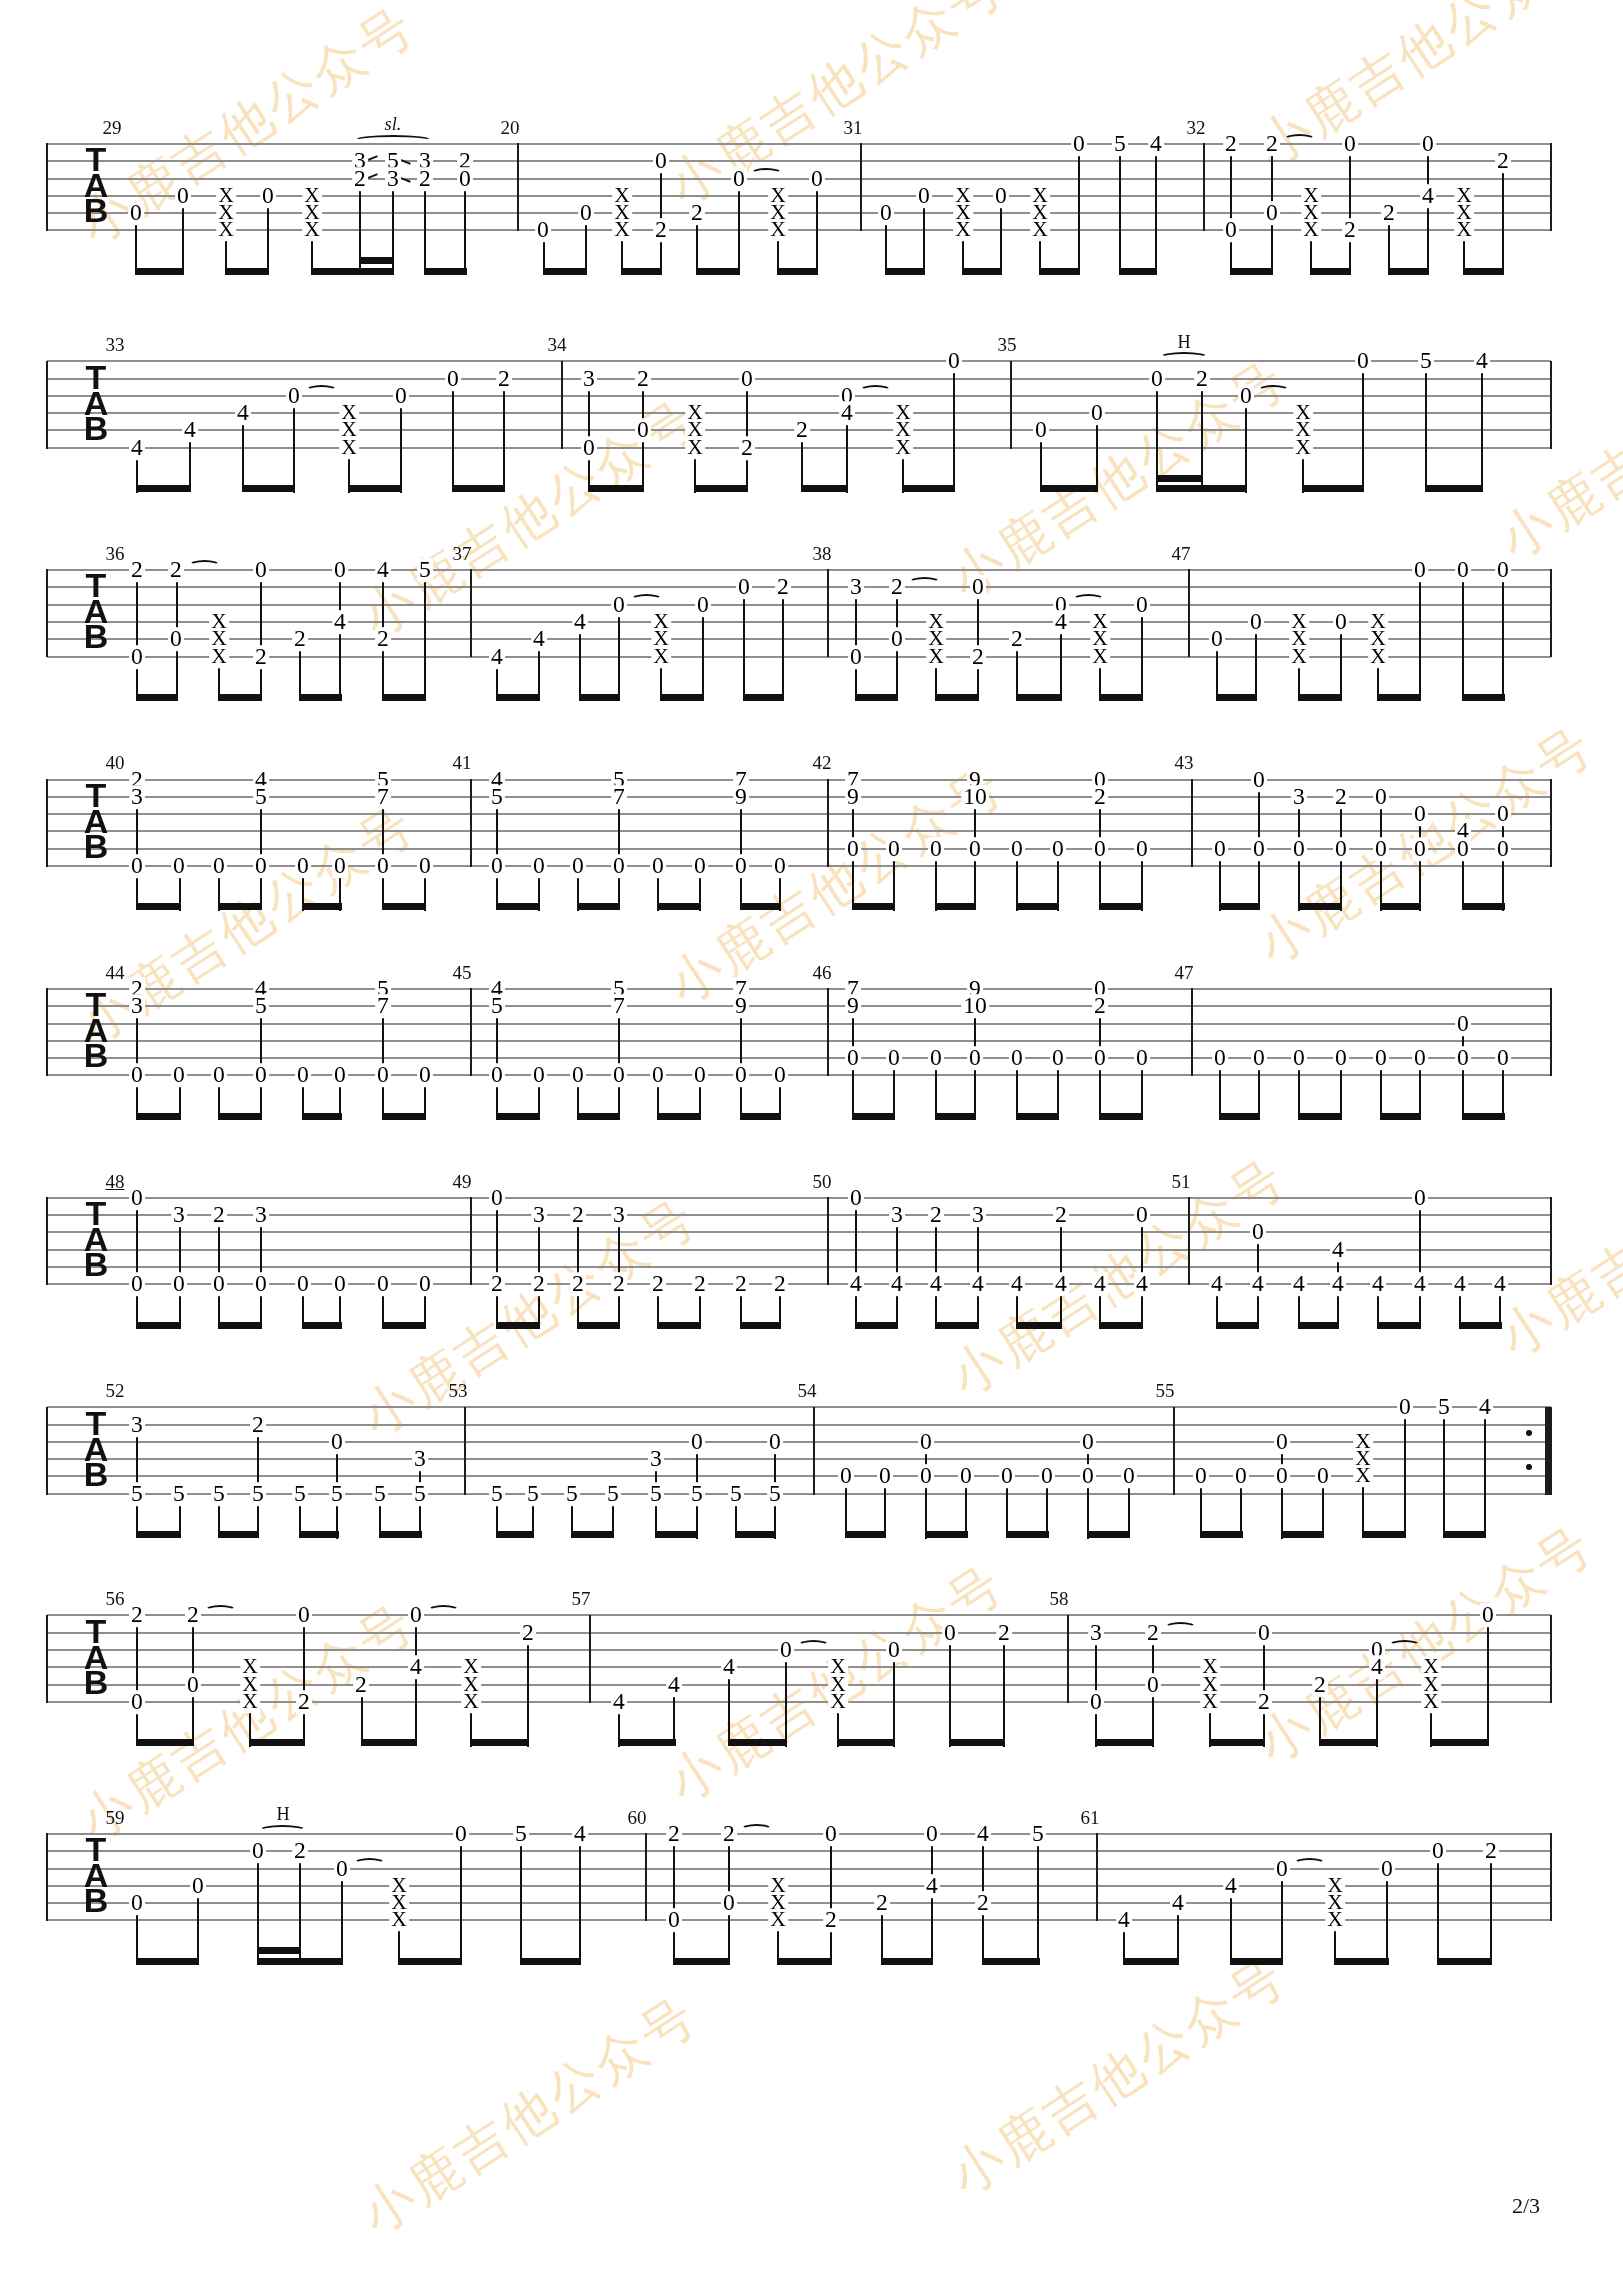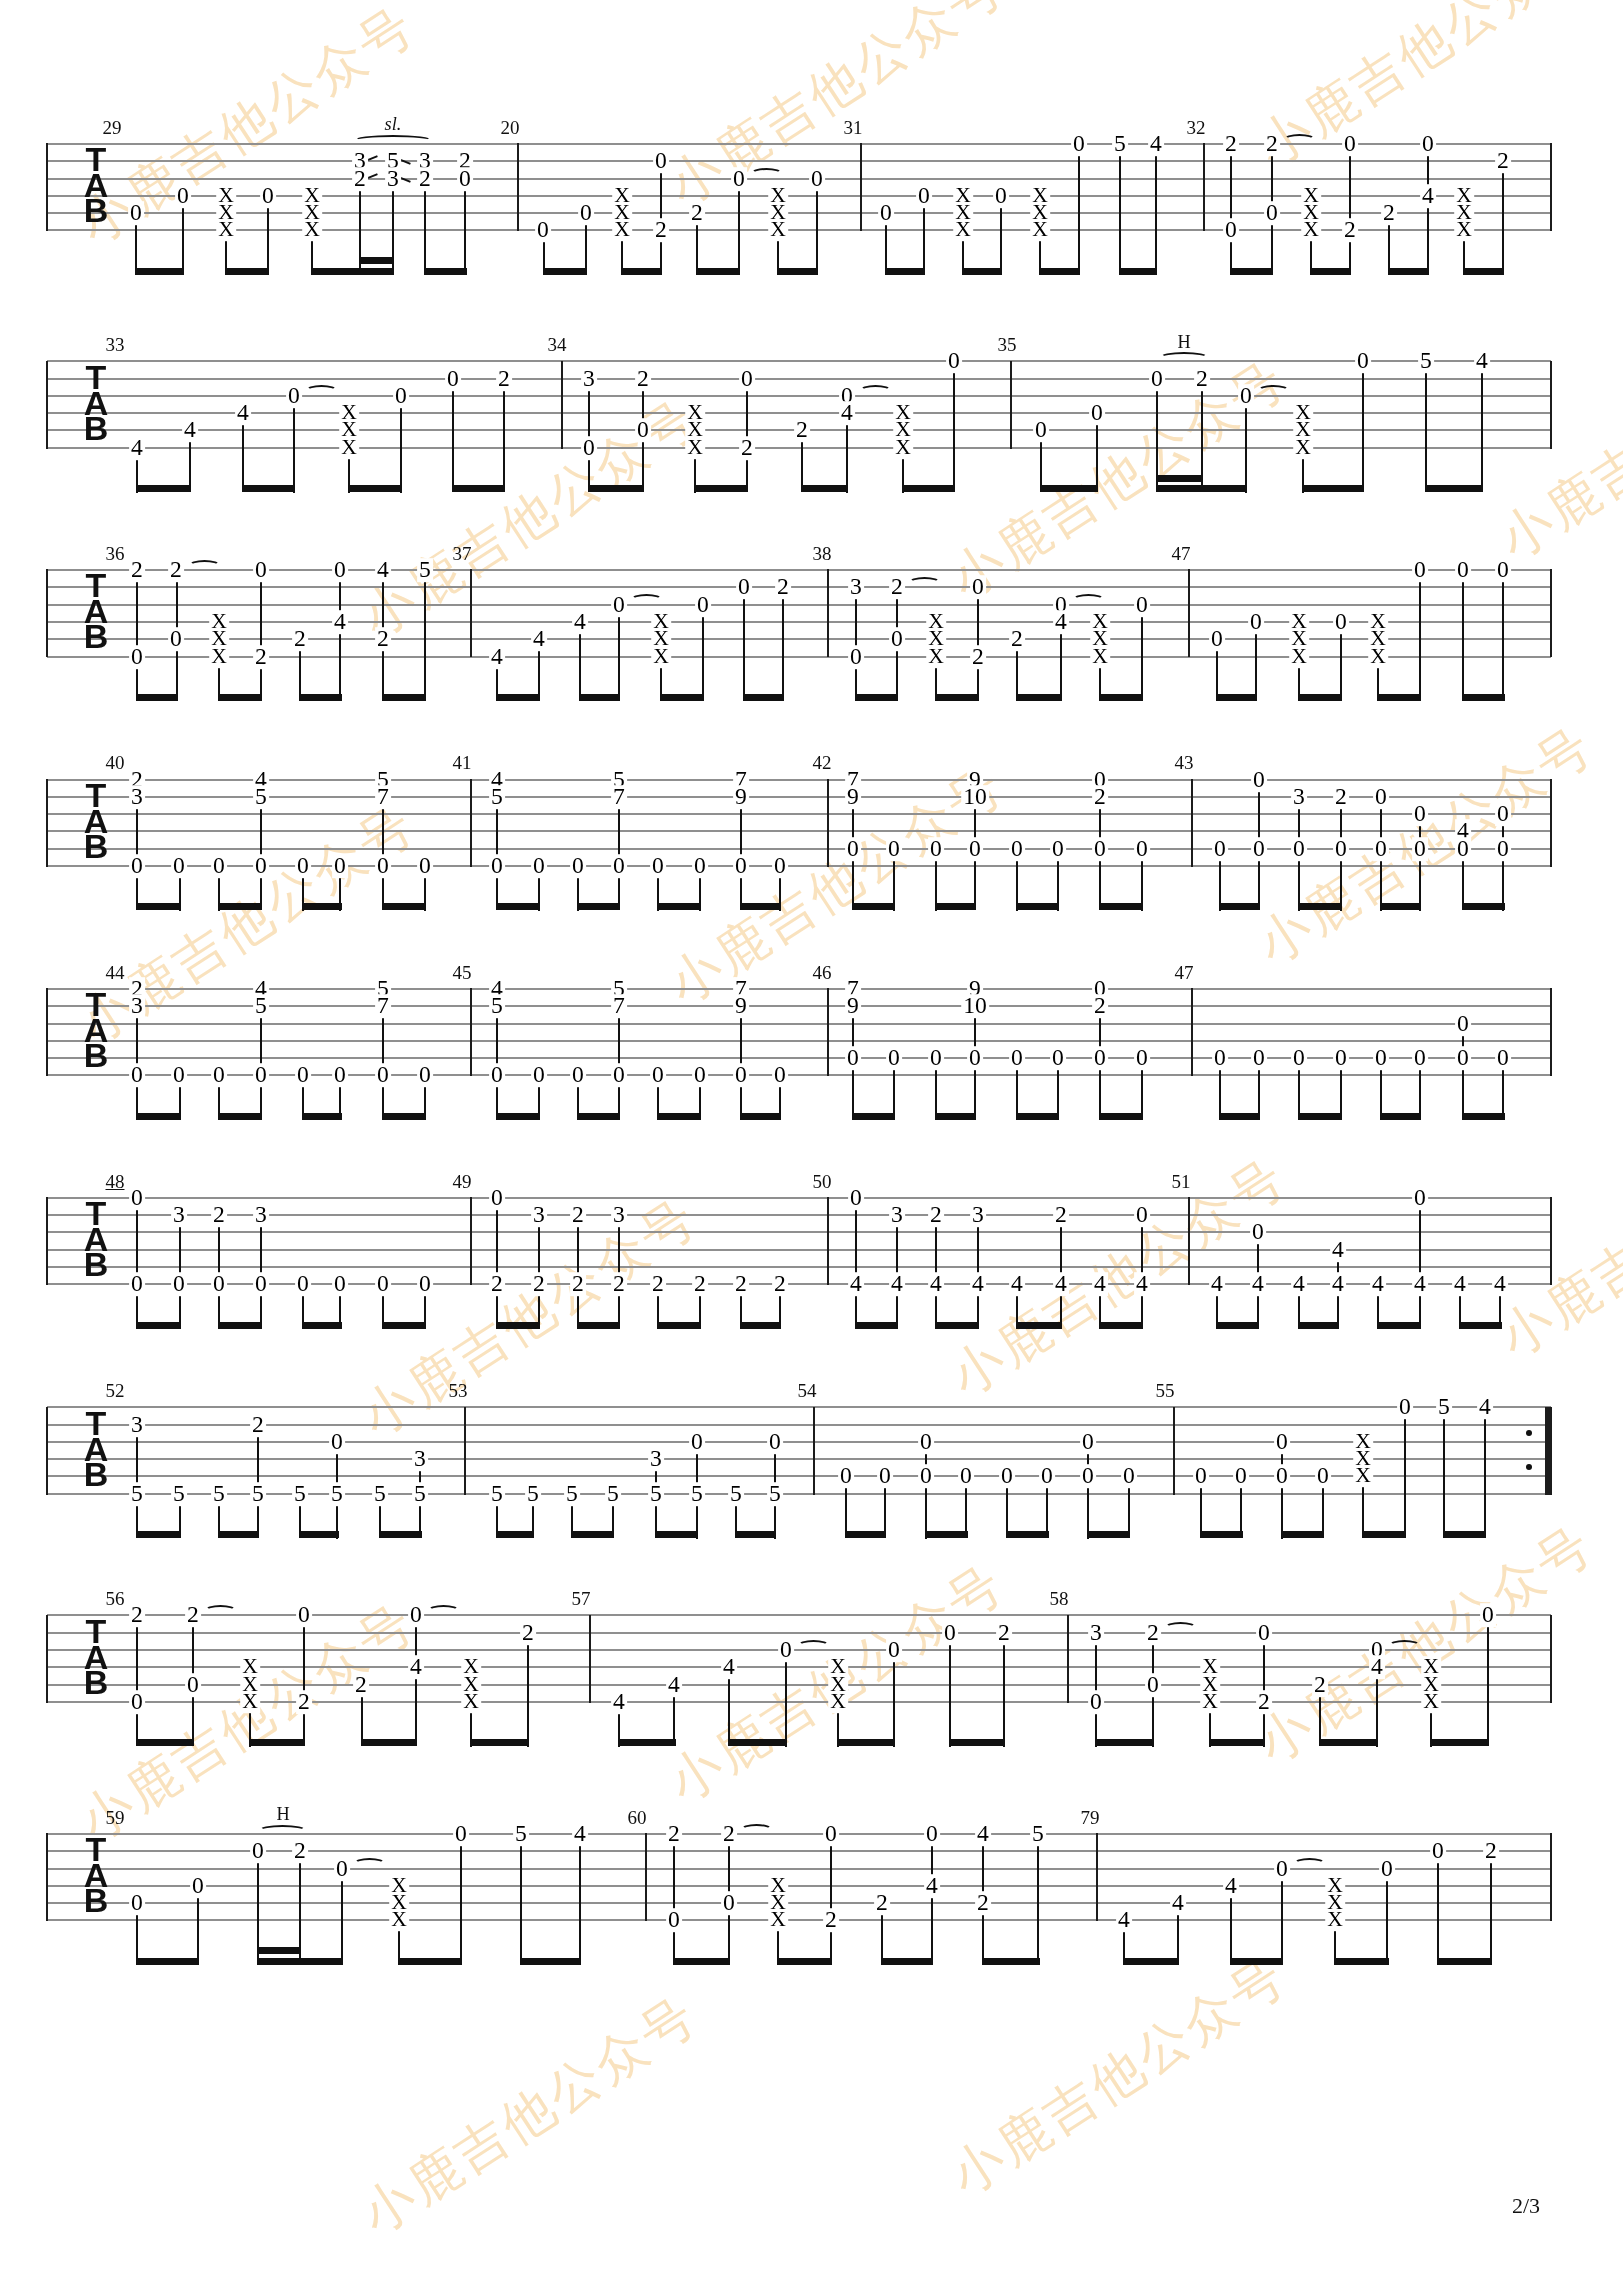--- a/index.html
+++ b/index.html
@@ -1059,17 +1059,17 @@
       <div class="note" style="left: 1231px; top: 1886px;">4</div>
       <div class="note" style="left: 1282px; top: 1869px;">0</div>
       <div class="note x" style="left: 1335px; top: 1886px;">X</div>
       <div class="note x" style="left: 1335px; top: 1903px;">X</div>
       <div class="note x" style="left: 1335px; top: 1920px;">X</div>
       <div class="note" style="left: 1387px; top: 1869px;">0</div>
       <div class="note" style="left: 1438px; top: 1851px;">0</div>
       <div class="note" style="left: 1491px; top: 1851px;">2</div>
       <div class="mnum" style="left: 115px; top: 1808px;">59</div>
       <div class="mnum" style="left: 637px; top: 1808px;">60</div>
-      <div class="mnum" style="left: 1090px; top: 1808px;">79</div>
+      <div class="mnum" style="left: 1090px; top: 1808px;">61</div>
     </div>
   <div class="pagenum">2/3</div>
 </div>
 
 
 </body></html>

